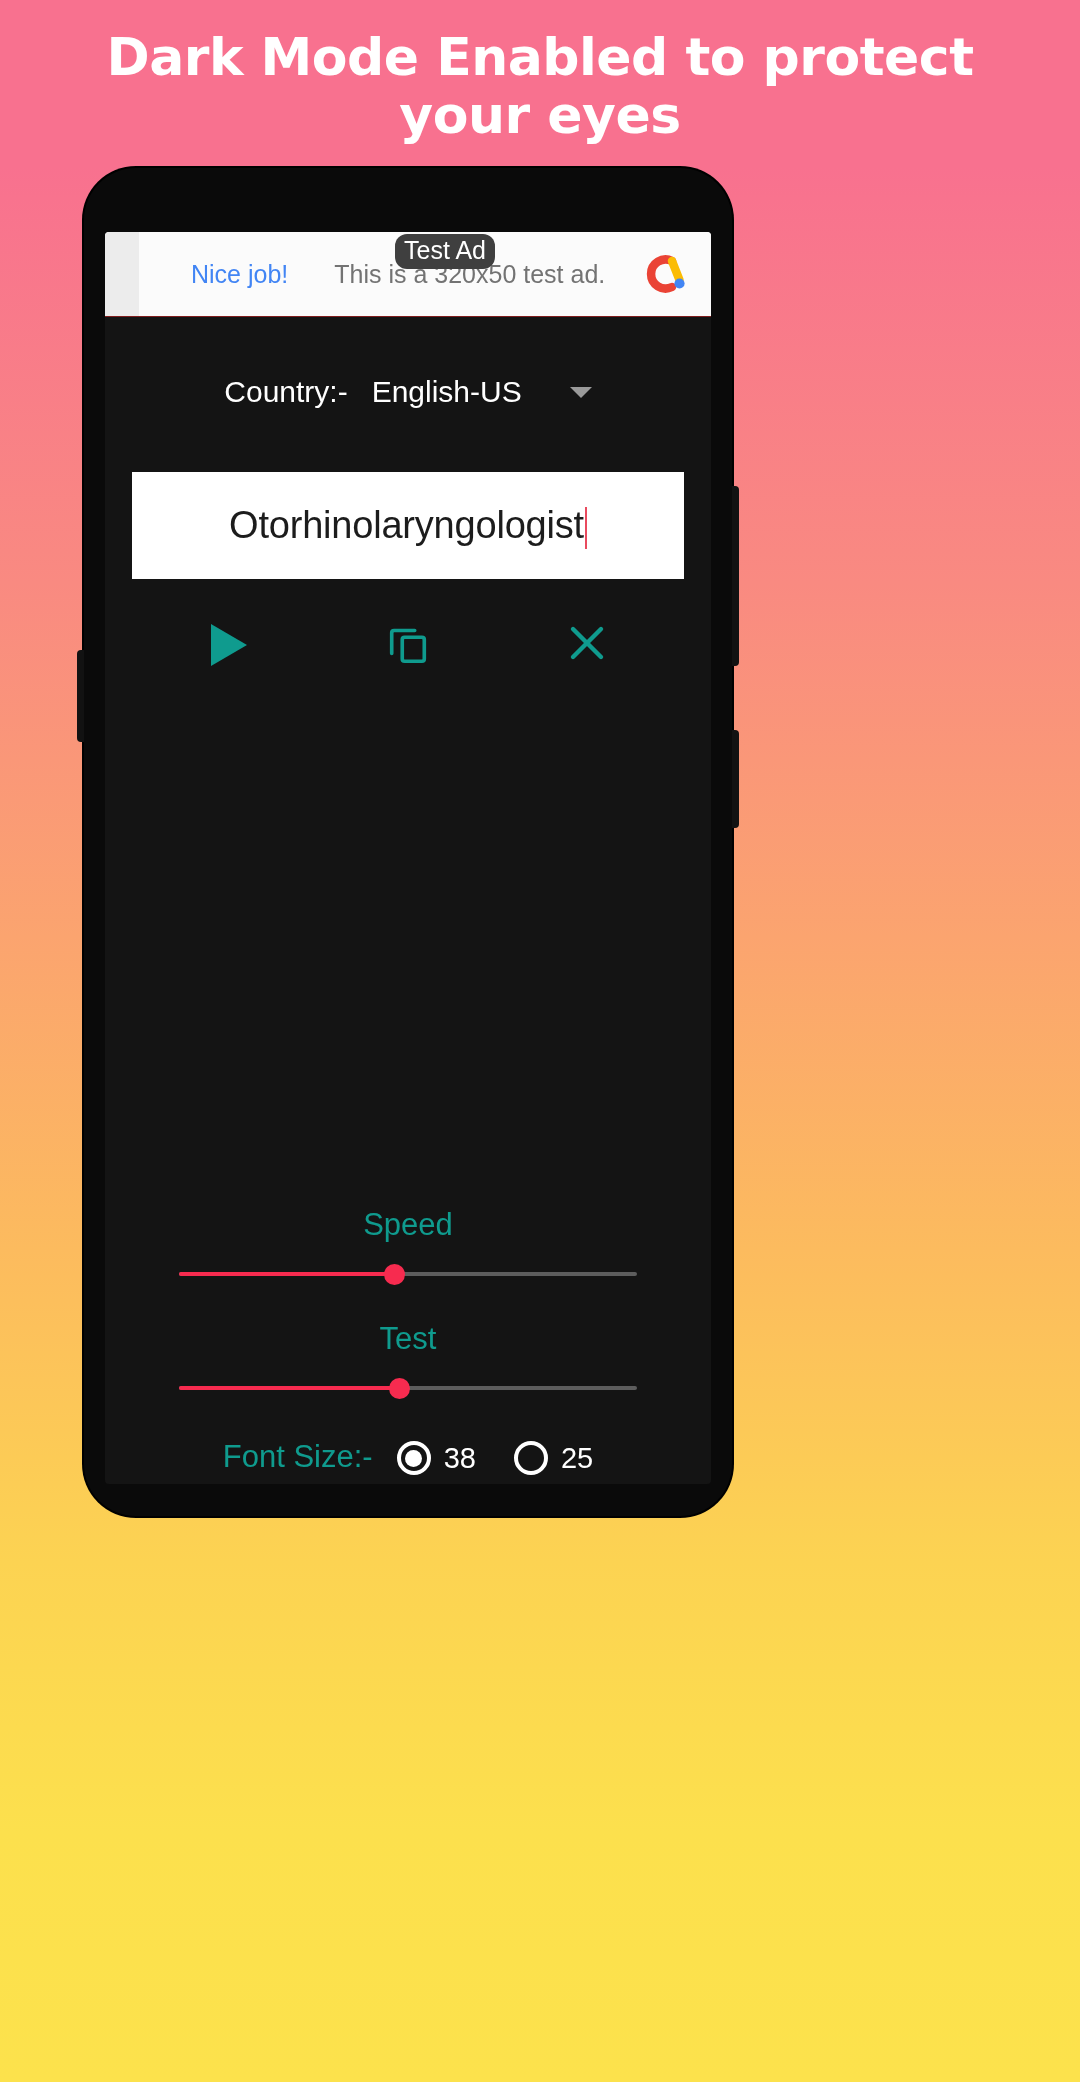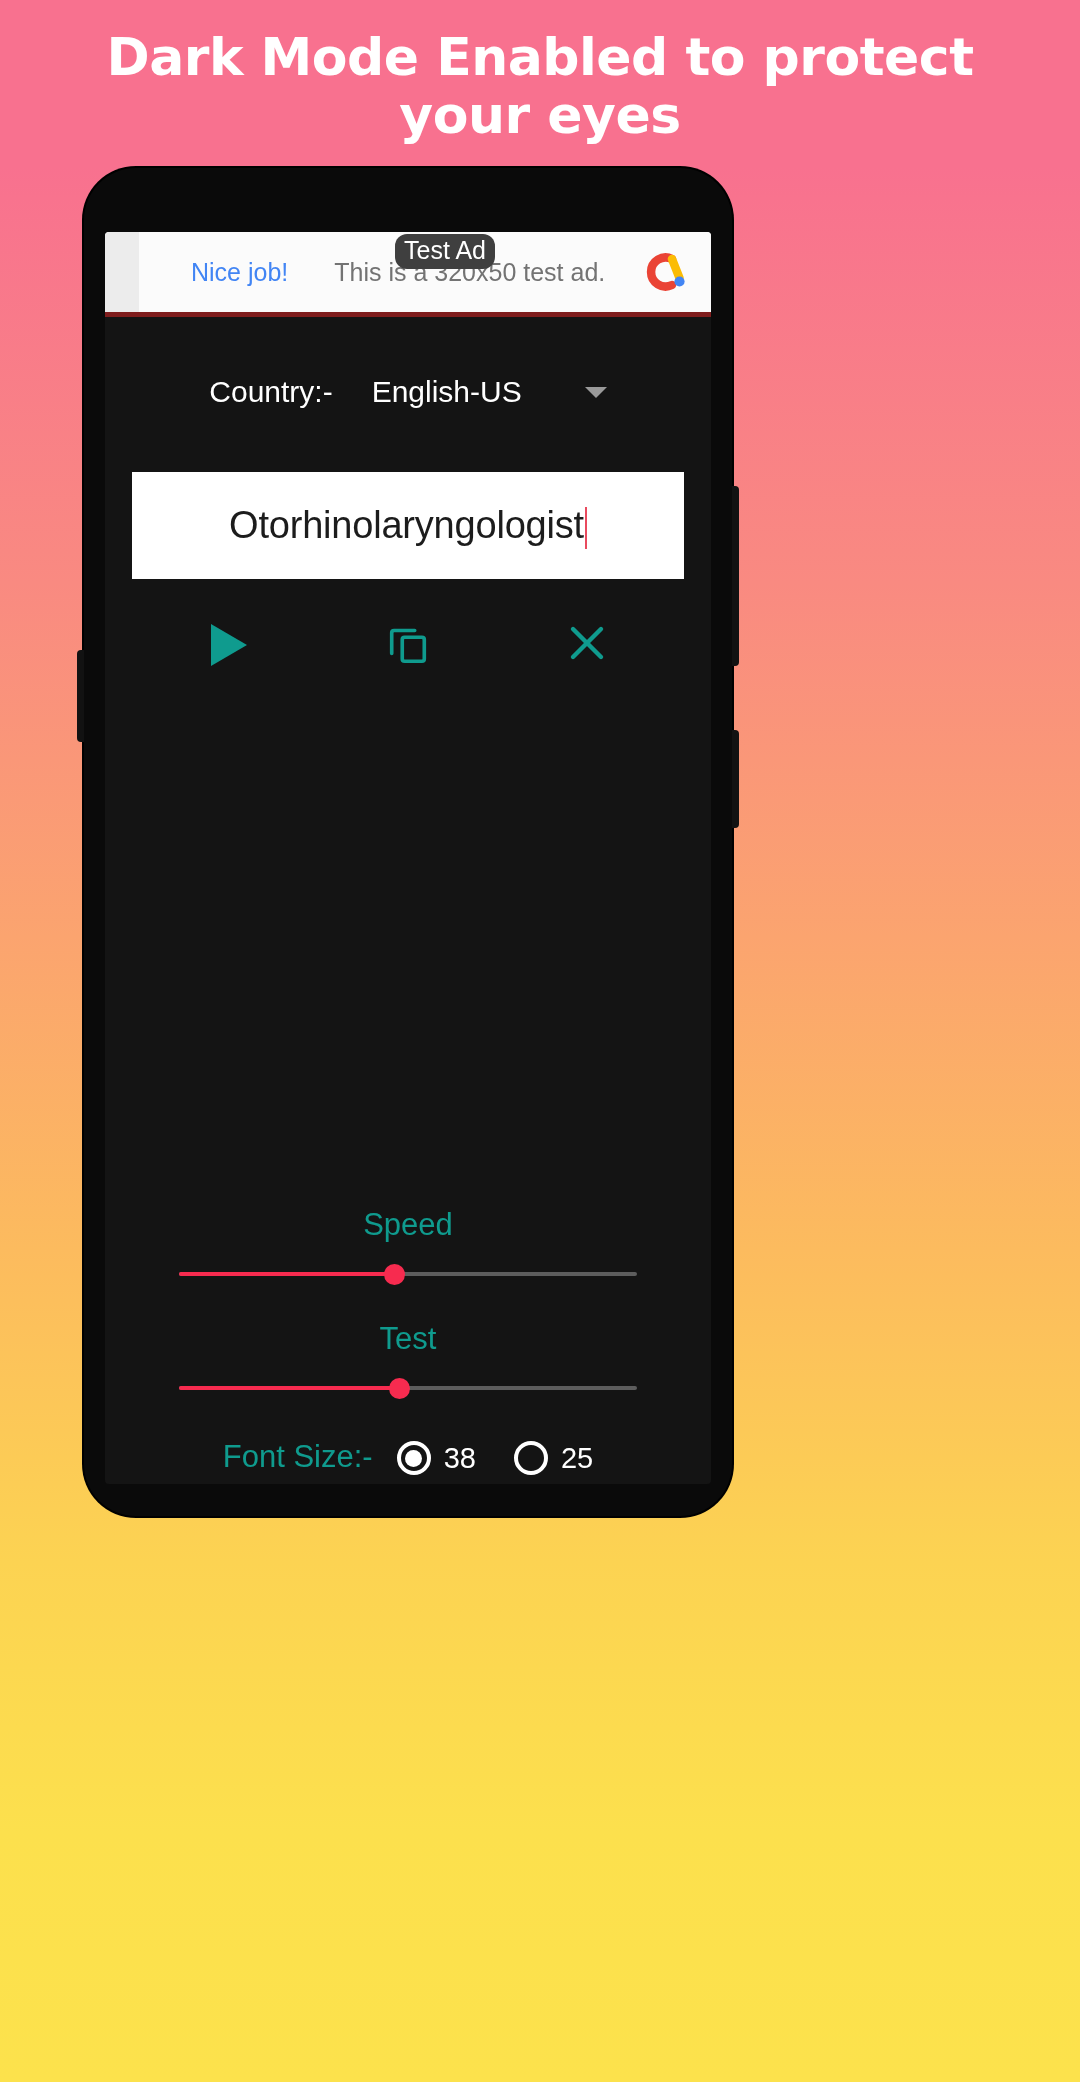--- a/index.html
+++ b/index.html
@@ -84,21 +84,21 @@
     border-radius: 4px;
   }
 
   
   .ad-banner {
     position: relative;
     height: 85px;
     background: #f6f6f6;
     display: flex;
     align-items: flex-end;
-    border-bottom: 5px solid #7f1d1d;
+    border-bottom: 1px solid #7f1d1d;
   }
   .ad-left-strip {
     width: 34px;
     height: 100%;
     background: #ececec;
   }
   .ad-body {
     flex: 1;
     height: 100%;
     background: #fbfbfb;
@@ -139,21 +139,21 @@
     width: 48px;
     height: 48px;
   }
 
   
   .country-row {
     margin-top: 58px;
     display: flex;
     align-items: center;
     justify-content: center;
-    gap: 15px;
+    gap: 0px;
   }
   .country-label {
     color: #ffffff;
     font-size: 30px;
   }
   .country-value {
     color: #ffffff;
     font-size: 30px;
     margin-left: 24px;
   }

